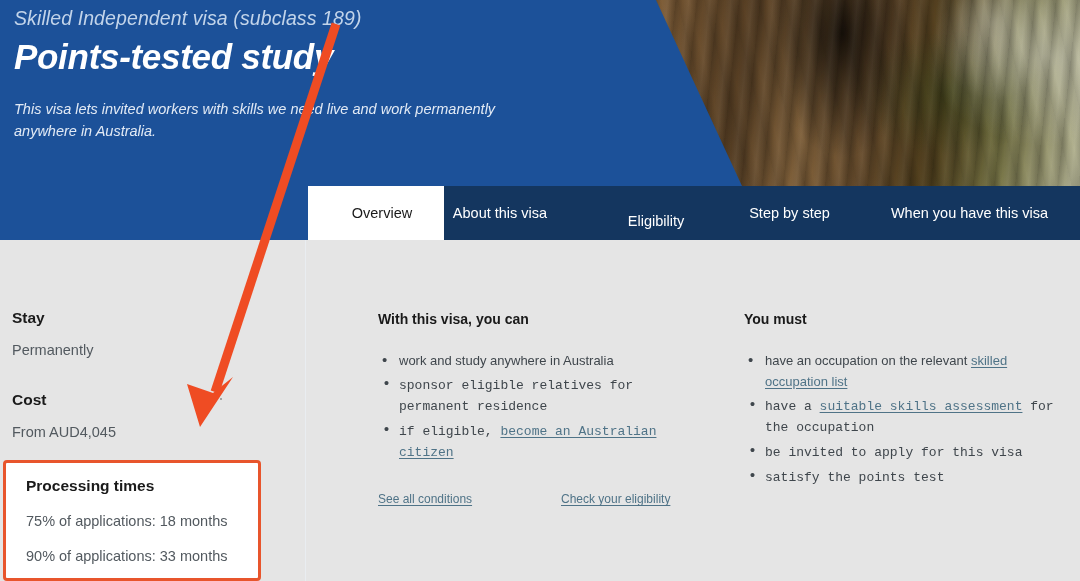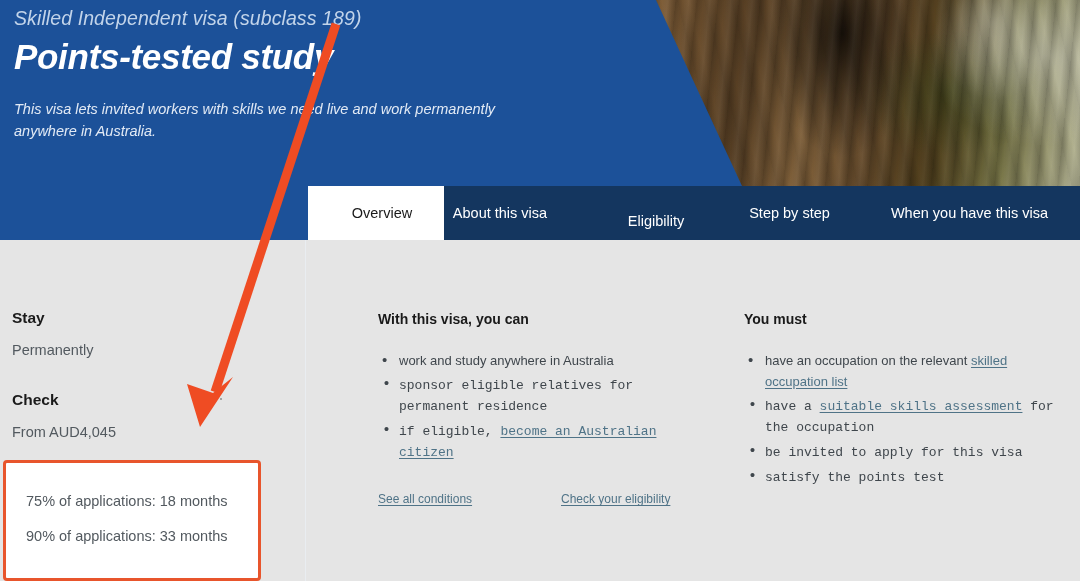--- a/index.html
+++ b/index.html
@@ -190,25 +190,26 @@
     <div class="vdivider v1"></div>
 
     <div class="col col-left">
 
       <div class="left-block-1">
         <div class="field-label">Stay</div>
         <div class="field-value">Permanently</div>
       </div>
 
       <div class="left-block-2">
-        <div class="field-label">Check</div>
+        <div class="field-label">Cost</div>
         <div class="field-value">From AUD4,045</div>
       </div>
 
       <div class="proc-box">
+        <div class="proc-title">Processing times</div>
         <div class="proc-line">75% of applications: 18 months</div>
         <div class="proc-line">90% of applications: 33 months</div>
       </div>
 
     </div>
 
     <div class="col col-mid">
       <div class="col-h">With this visa, you can</div>
       <ul class="bullets">
         <li><span>work and study anywhere in Australia</span></li>

